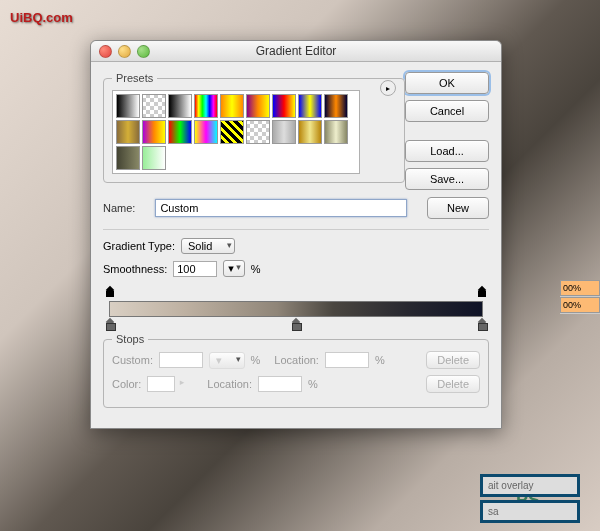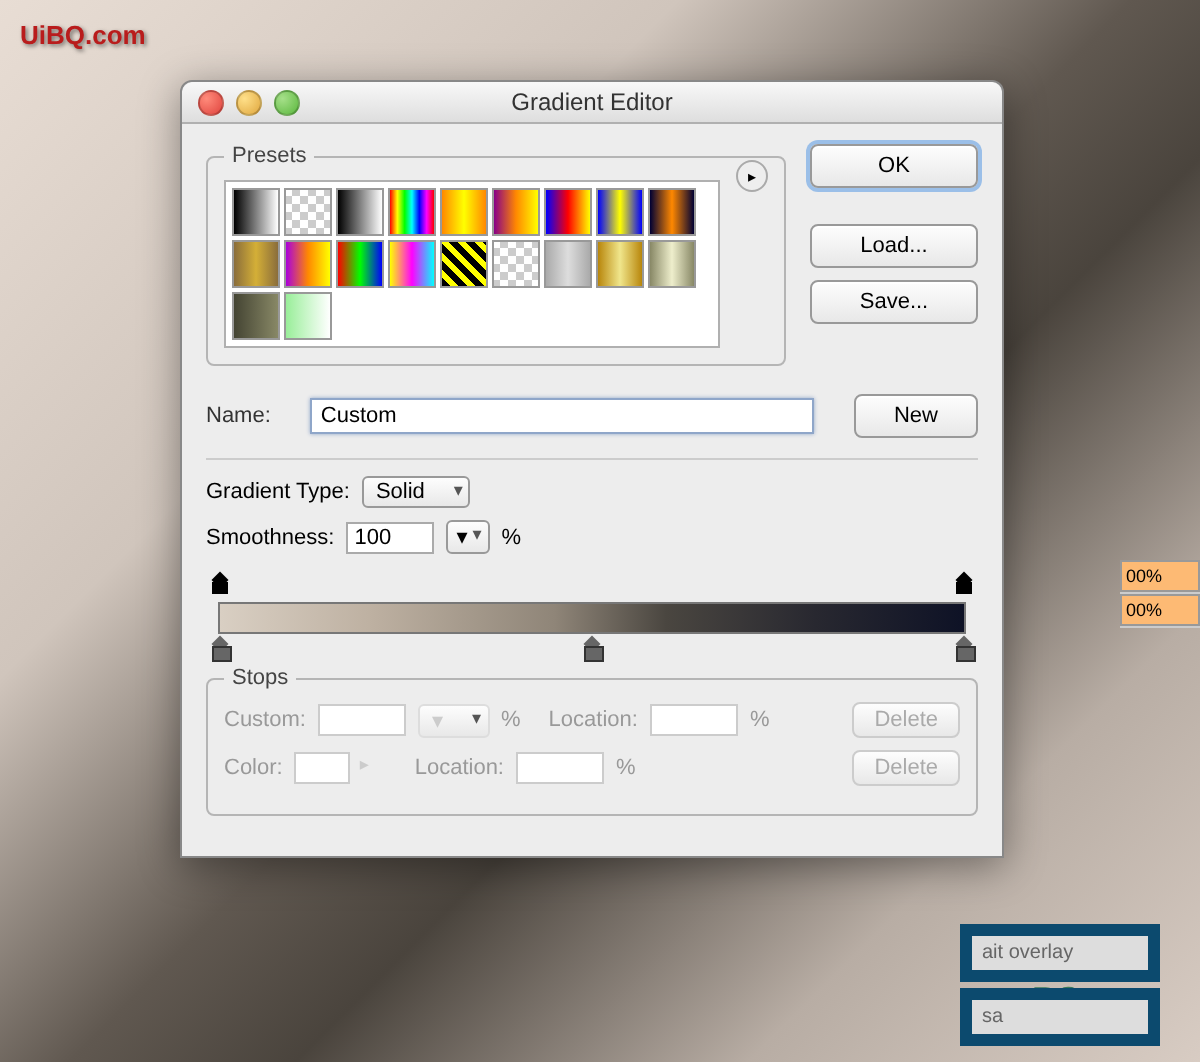--- a/index.html
+++ b/index.html
@@ -9,21 +9,21 @@
 .right-panel{position:absolute;right:0;top:280px;width:40px;background:#ccc}
 .rp-item{border:1px solid #999;padding:2px;font-size:9px;background:#fdba74;margin-bottom:1px}
 .dialog{position:absolute;left:90px;top:40px;width:410px;background:#ededed;border:1px solid #888;border-radius:6px 6px 0 0;box-shadow:0 4px 20px rgba(0,0,0,.4)}
 .titlebar{background:linear-gradient(#f8f8f8,#dedede);border-bottom:1px solid #b0b0b0;border-radius:6px 6px 0 0;padding:3px 16px;text-align:center;position:relative;font-size:12px;color:#333}
 .traffic{position:absolute;left:8px;top:4px;display:flex;gap:6px}
 .tl{width:11px;height:11px;border-radius:50%;border:1px solid rgba(0,0,0,.2)}
 .red{background:radial-gradient(circle at 30% 30%,#ff8b7b,#e0443e)}
 .yel{background:radial-gradient(circle at 30% 30%,#ffe08a,#e0a73e)}
 .grn{background:radial-gradient(circle at 30% 30%,#a6e08a,#5cb83e)}
 .body{padding:10px 12px}
-.row{display:flex;gap:12px}
+.row{display:flex;gap:0}
 fieldset{border:1px solid #b5b5b5;border-radius:4px;margin:0 0 10px;padding:6px 8px 8px;background:#ededed}
 legend{padding:0 4px;background:#ededed;color:#444}
 .presets{flex:1;position:relative}
 .menu-arrow{position:absolute;right:8px;top:-4px;width:14px;height:14px;border:1px solid #aaa;border-radius:50%;background:#eee;display:flex;align-items:center;justify-content:center;font-size:8px}
 .swatches{display:flex;flex-wrap:wrap;width:242px;border:1px solid #b0b0b0;background:#fff;padding:2px}
 .sw{width:22px;height:22px;border:1px solid #999;margin:1px}
 .btncol{display:flex;flex-direction:column;gap:6px;width:84px}
 .btn{background:linear-gradient(#fdfdfd,#e8e8e8);border:1px solid #999;border-radius:4px;padding:4px 0;text-align:center;font-size:11px;cursor:pointer;box-shadow:inset 0 1px 0 #fff}
 .btn.primary{box-shadow:0 0 0 2px #9bbfe8,inset 0 1px 0 #fff}
 .namerow{display:flex;align-items:center;gap:20px;margin:4px 0 10px}
@@ -41,21 +41,21 @@
 .ostop::after{content:"";position:absolute;left:1px;top:4px;width:8px;height:6px;background:#000}
 .cstop{position:absolute;bottom:0;width:10px;height:12px}
 .cstop::before{content:"";position:absolute;left:2px;bottom:6px;width:6px;height:6px;background:#666;transform:rotate(45deg)}
 .cstop::after{content:"";position:absolute;left:1px;bottom:0;width:8px;height:6px;background:#666;border:1px solid #333}
 .stoprow{display:flex;align-items:center;gap:6px;margin-bottom:6px;color:#999}
 .stoprow .intxt{background:#fff;color:#999;border-color:#ccc}
 .sbtn{background:linear-gradient(#fdfdfd,#e8e8e8);border:1px solid #ccc;border-radius:4px;padding:2px 10px;color:#aaa;font-size:11px}
 .colorwell{width:26px;height:14px;border:1px solid #ccc;background:#fff;position:relative}
 .colorwell::after{content:"▸";position:absolute;right:-10px;top:0;font-size:9px;color:#ccc}
 .bottom-strip{position:absolute;bottom:8px;right:20px;width:100px;font-size:10px;color:#666}
-.bstrip{background:#ddd;border:6px solid #0c4a6e;padding:3px 5px;margin-top:3px;display:flex;justify-content:space-between}
+.bstrip{background:#ddd;border:3px solid #0c4a6e;padding:3px 5px;margin-top:3px;display:flex;justify-content:space-between}
 </style>
 </head>
 <body>
 
 <div class="bg"></div>
 <div class="watermark">UiBQ.com</div>
 <div class="ps-mark">PS</div>
 
 <div class="right-panel">
   <div class="rp-item">00%</div>
@@ -94,20 +94,21 @@
             <div class="sw" style="background: repeating-conic-gradient(rgb(204, 204, 204) 0deg, rgb(204, 204, 204) 25%, rgb(255, 255, 255) 0deg, rgb(255, 255, 255) 50%) 50% center / 8px 8px;"></div>
             <div class="sw" style="background: linear-gradient(90deg, rgb(170, 170, 170), rgb(221, 221, 221), rgb(170, 170, 170));"></div>
             <div class="sw" style="background: linear-gradient(90deg, rgb(184, 134, 11), rgb(240, 230, 140), rgb(184, 134, 11));"></div>
             <div class="sw" style="background: linear-gradient(90deg, rgb(136, 136, 102), rgb(238, 238, 204), rgb(136, 136, 102));"></div>
             <div class="sw" style="background: linear-gradient(90deg, rgb(68, 68, 51), rgb(136, 136, 102));"></div>
             <div class="sw" style="background: linear-gradient(90deg, rgb(153, 238, 153), rgb(255, 255, 255));"></div>
           </div>
       </fieldset>
       <div class="btncol">
         <div class="btn primary">OK</div>
+        <div class="btn">Cancel</div>
         <div style="height:6px"></div>
         <div class="btn">Load...</div>
         <div class="btn">Save...</div>
       </div>
     </div>
 
     <div class="namerow">
       <label>Name:</label>
       <input class="txt" value="Custom" style="">
       <div class="btn" style="width:60px">New</div>

